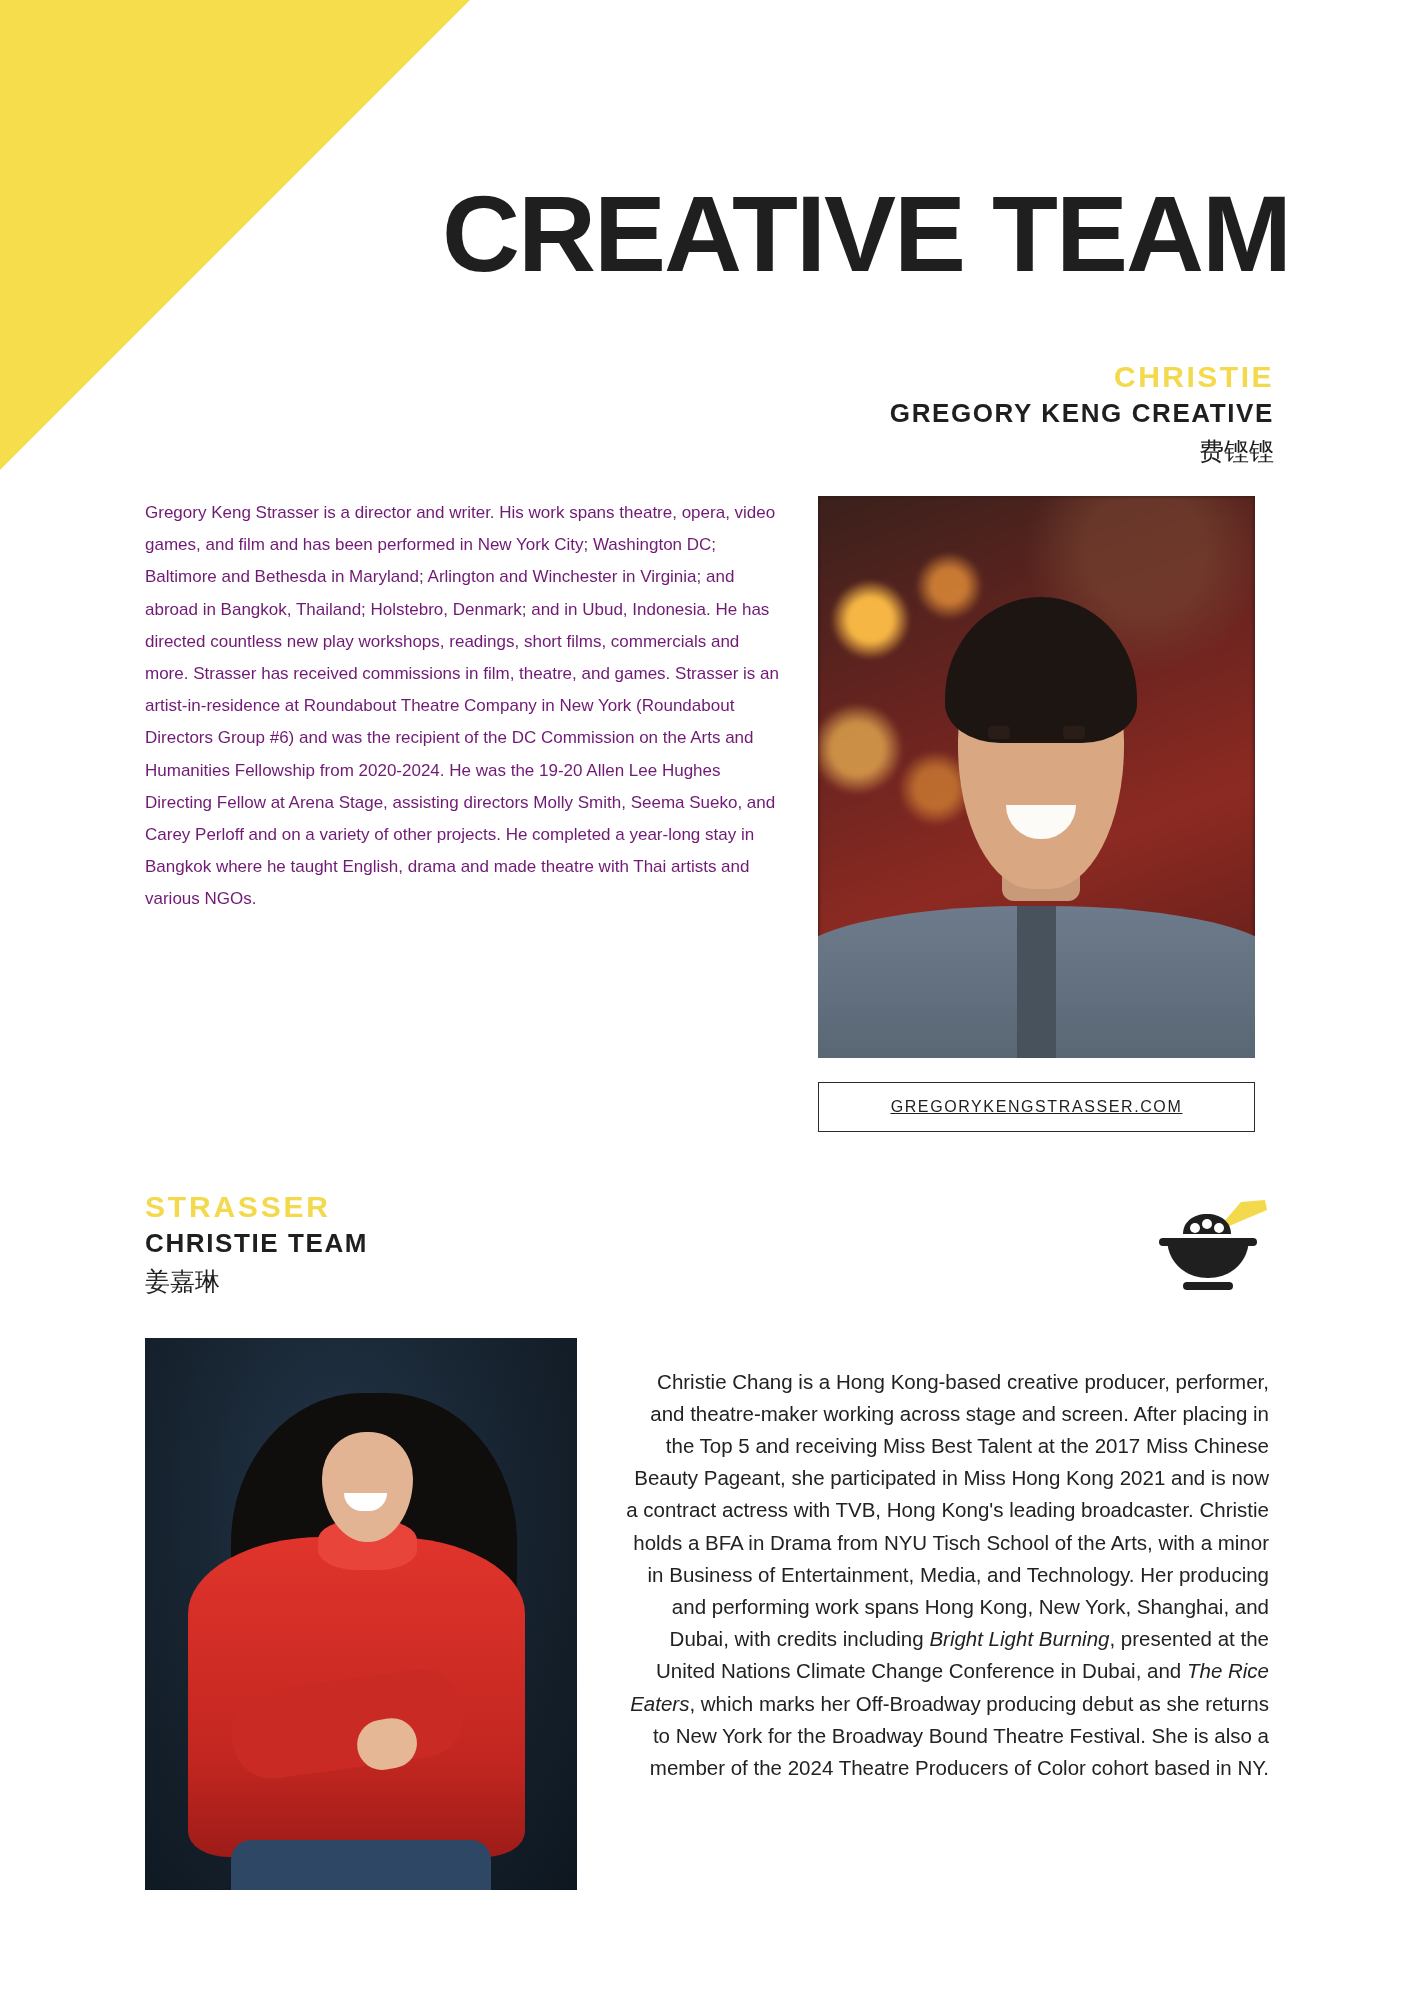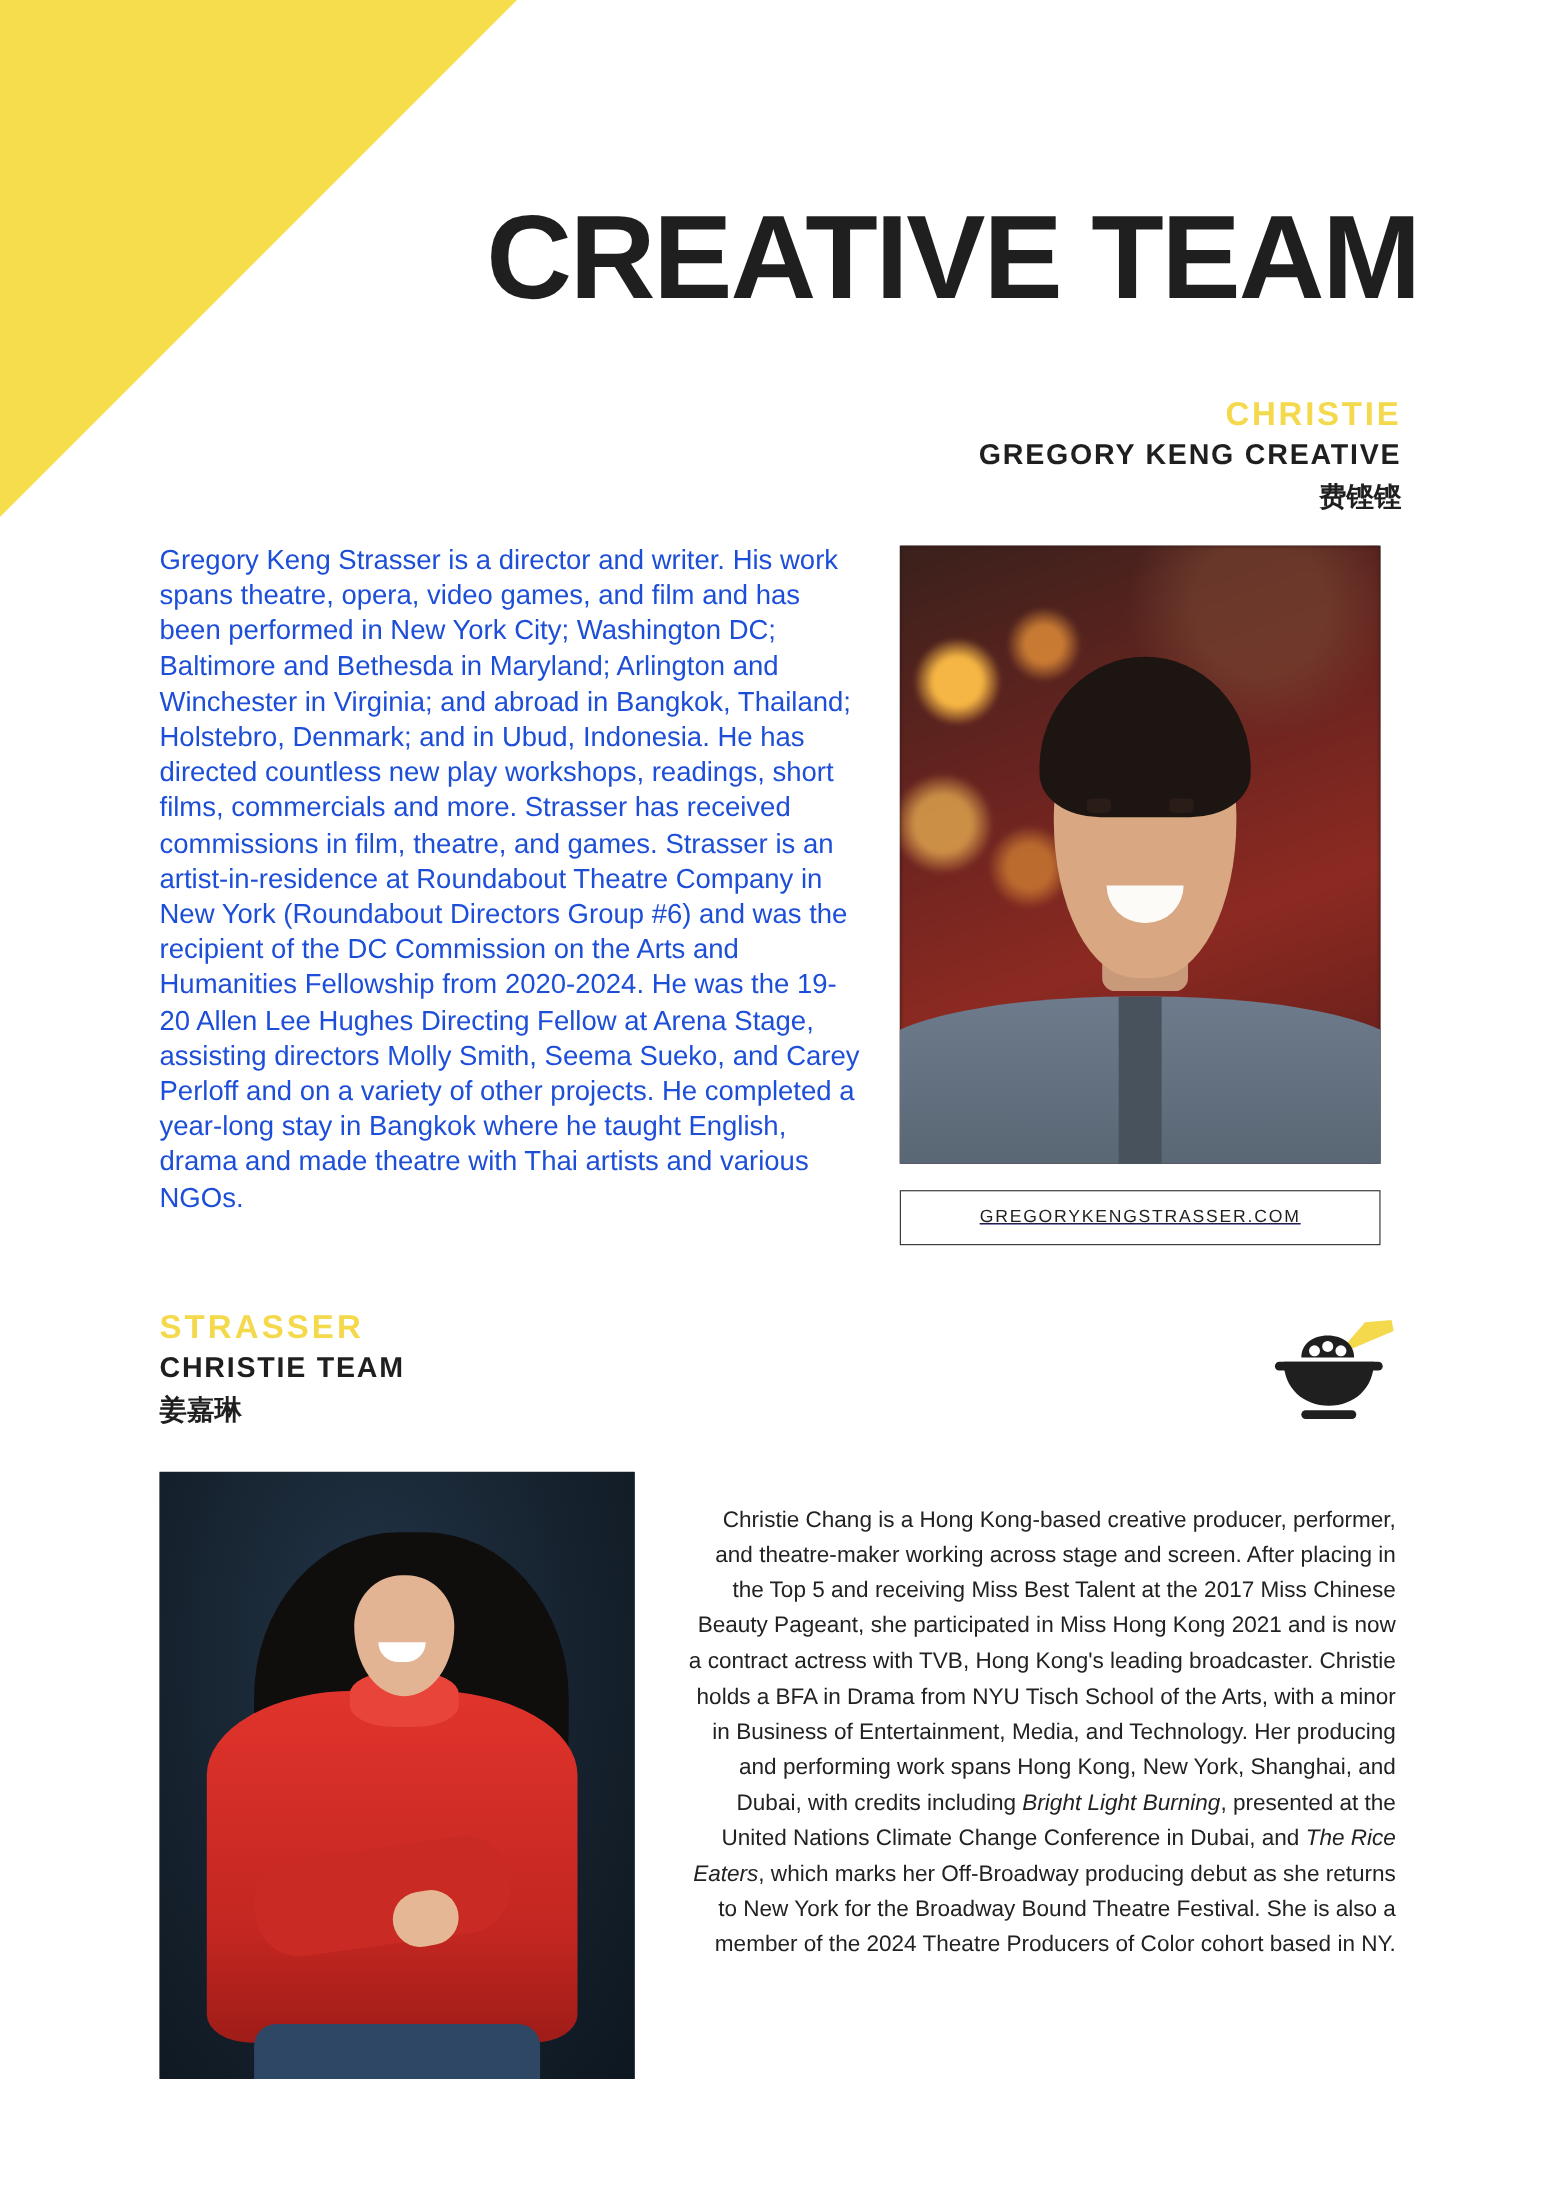--- a/index.html
+++ b/index.html
@@ -61,33 +61,33 @@
   }
   .person-name {
     font-size: 26px;
     font-weight: bold;
     letter-spacing: 1.6px;
     color: #1f1f1f;
     margin: 0;
   }
   .person-name-cn {
     font-size: 25px;
-    font-weight: bold;
+    font-weight: normal;
     color: #1f1f1f;
     margin: 6px 0 0 0;
   }
 
   .director-bio {
     position: absolute;
     left: 145px;
-    top: 468px;
+    top: 480px;
     width: 640px;
-    font-size: 25px;
+    font-size: 17px;
     line-height: 32.2px;
-    color: #1d4ed8;
+    color: #701a75;
     z-index: 3;
   }
 
   .director-photo {
     position: absolute;
     left: 818px;
     top: 496px;
     width: 437px;
     height: 562px;
     overflow: hidden;

